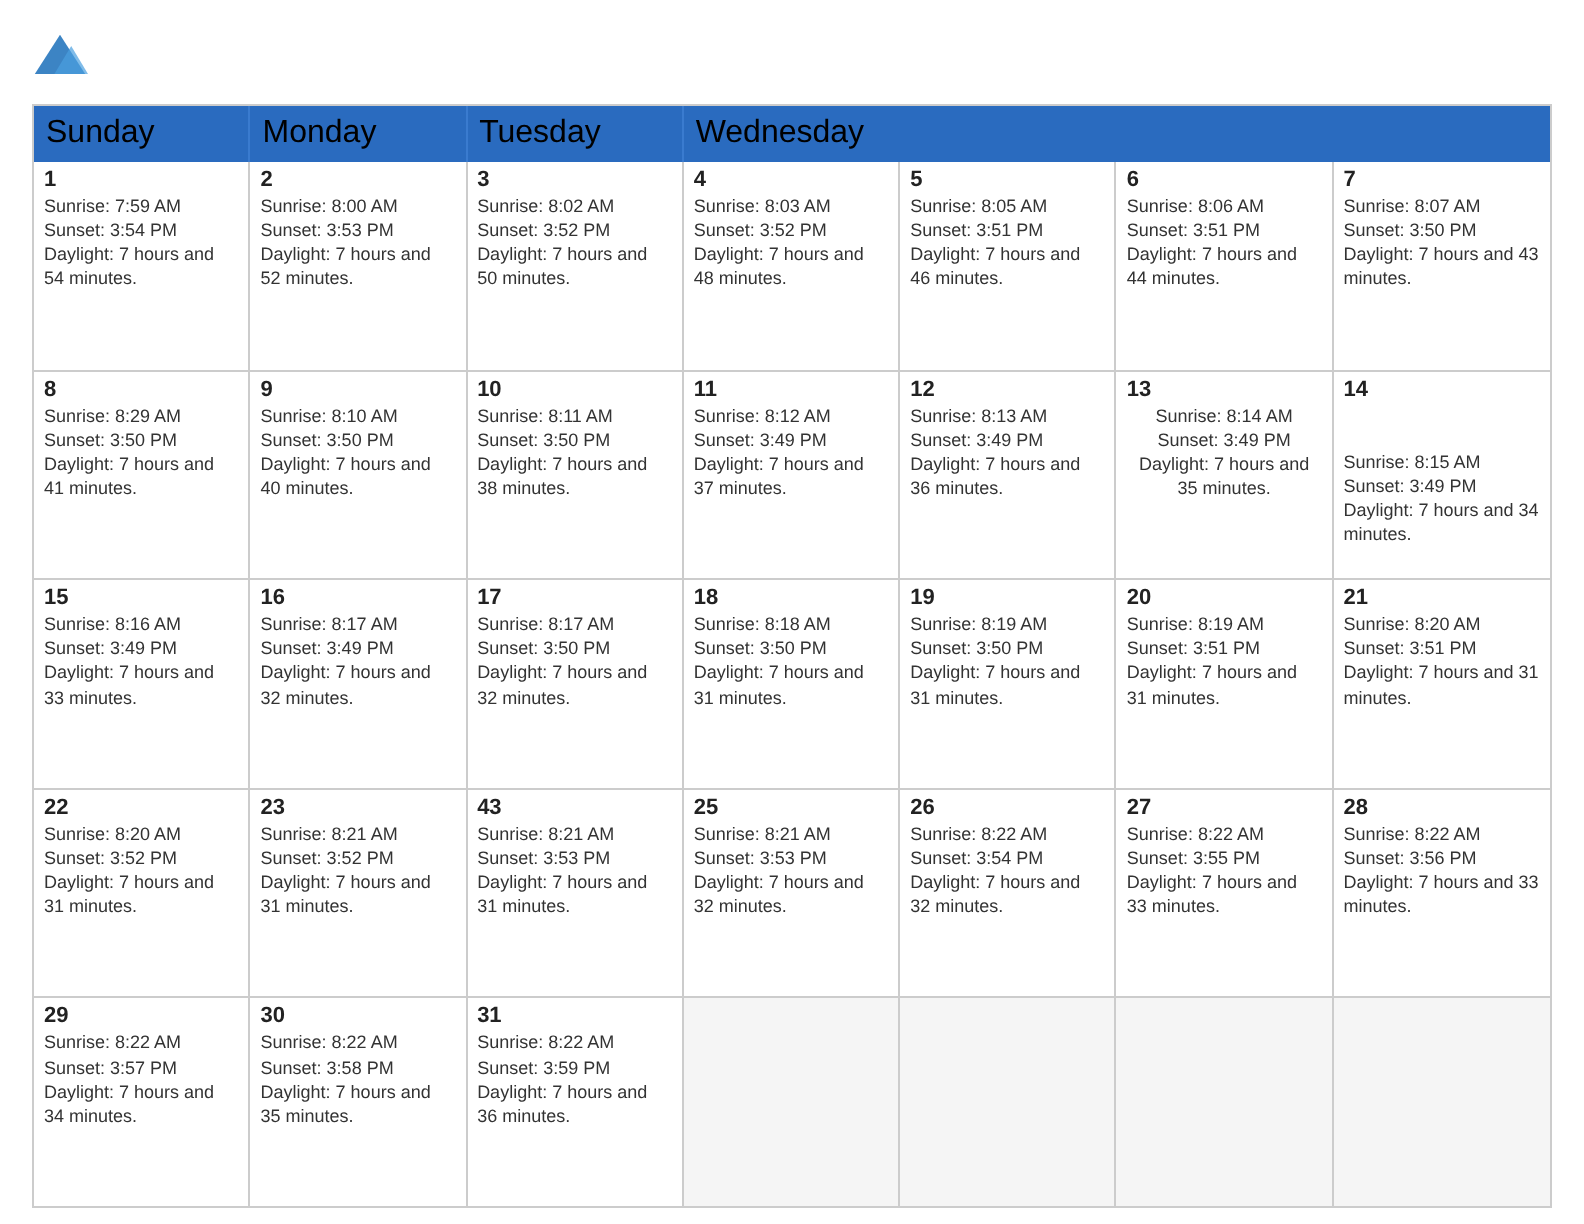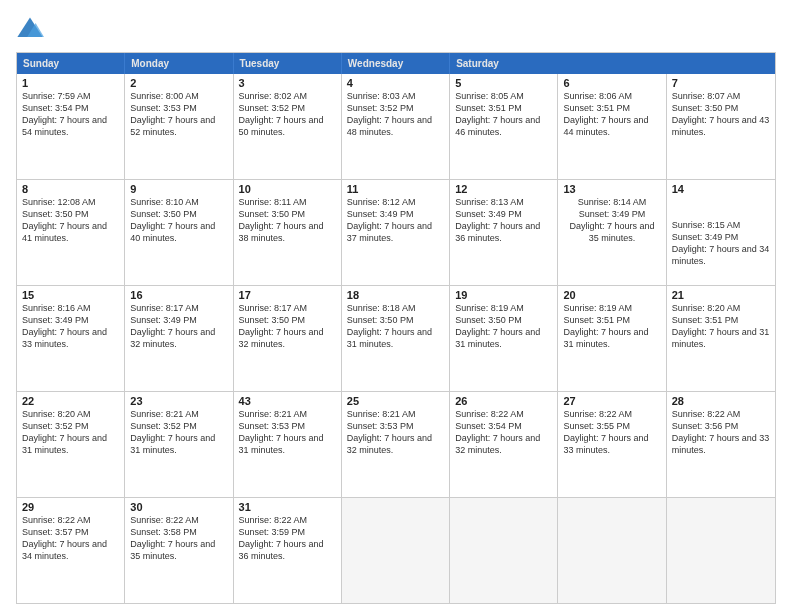--- a/index.html
+++ b/index.html
@@ -58,23 +58,23 @@
       display: flex;
       flex-direction: column;
       border: 1px solid #ccc;
     }
     .cal-header {
       display: grid;
       grid-template-columns: repeat(7, 1fr);
       background: #2a6bbf;
     }
     .cal-header-cell {
-      color: #e5e5e5;
-      font-size: 10px;
-      font-weight: bold;
+      color: #000000;
+      font-size: 16px;
+      font-weight: normal;
       padding: 5px 6px;
       text-align: left;
       border-right: 1px solid #3a7bcf;
     }
     .cal-header-cell:last-child { border-right: none; }
     .cal-body {
       flex: 1;
       display: flex;
       flex-direction: column;
     }
@@ -128,21 +128,20 @@
       <div class="location"></div>
     </div>
   </div>
 
   <div class="calendar">
     <div class="cal-header" id="cal-header">
         <div class="cal-header-cell">Sunday</div>
         <div class="cal-header-cell">Monday</div>
         <div class="cal-header-cell">Tuesday</div>
         <div class="cal-header-cell">Wednesday</div>
-        <div class="cal-header-cell">Saturday</div>
       </div>
     <div class="cal-body" id="cal-body">
         <div class="cal-row">
           <div class="cal-cell">
             <span class="day-num">1</span>
             <div class="cell-info" style="white-space: pre-line;">Sunrise: 7:59 AM
 Sunset: 3:54 PM
 Daylight: 7 hours and 54 minutes.</div>
           </div>
           <div class="cal-cell">
@@ -178,21 +177,21 @@
           <div class="cal-cell">
             <span class="day-num">7</span>
             <div class="cell-info" style="white-space: pre-line;">Sunrise: 8:07 AM
 Sunset: 3:50 PM
 Daylight: 7 hours and 43 minutes.</div>
           </div>
         </div>
         <div class="cal-row">
           <div class="cal-cell">
             <span class="day-num">8</span>
-            <div class="cell-info" style="white-space: pre-line;">Sunrise: 12:08 AM
+            <div class="cell-info" style="white-space: pre-line;">Sunrise: 8:29 AM
 Sunset: 3:50 PM
 Daylight: 7 hours and 41 minutes.</div>
           </div>
           <div class="cal-cell">
             <span class="day-num">9</span>
             <div class="cell-info" style="white-space: pre-line;">Sunrise: 8:10 AM
 Sunset: 3:50 PM
 Daylight: 7 hours and 40 minutes.</div>
           </div>
           <div class="cal-cell">

